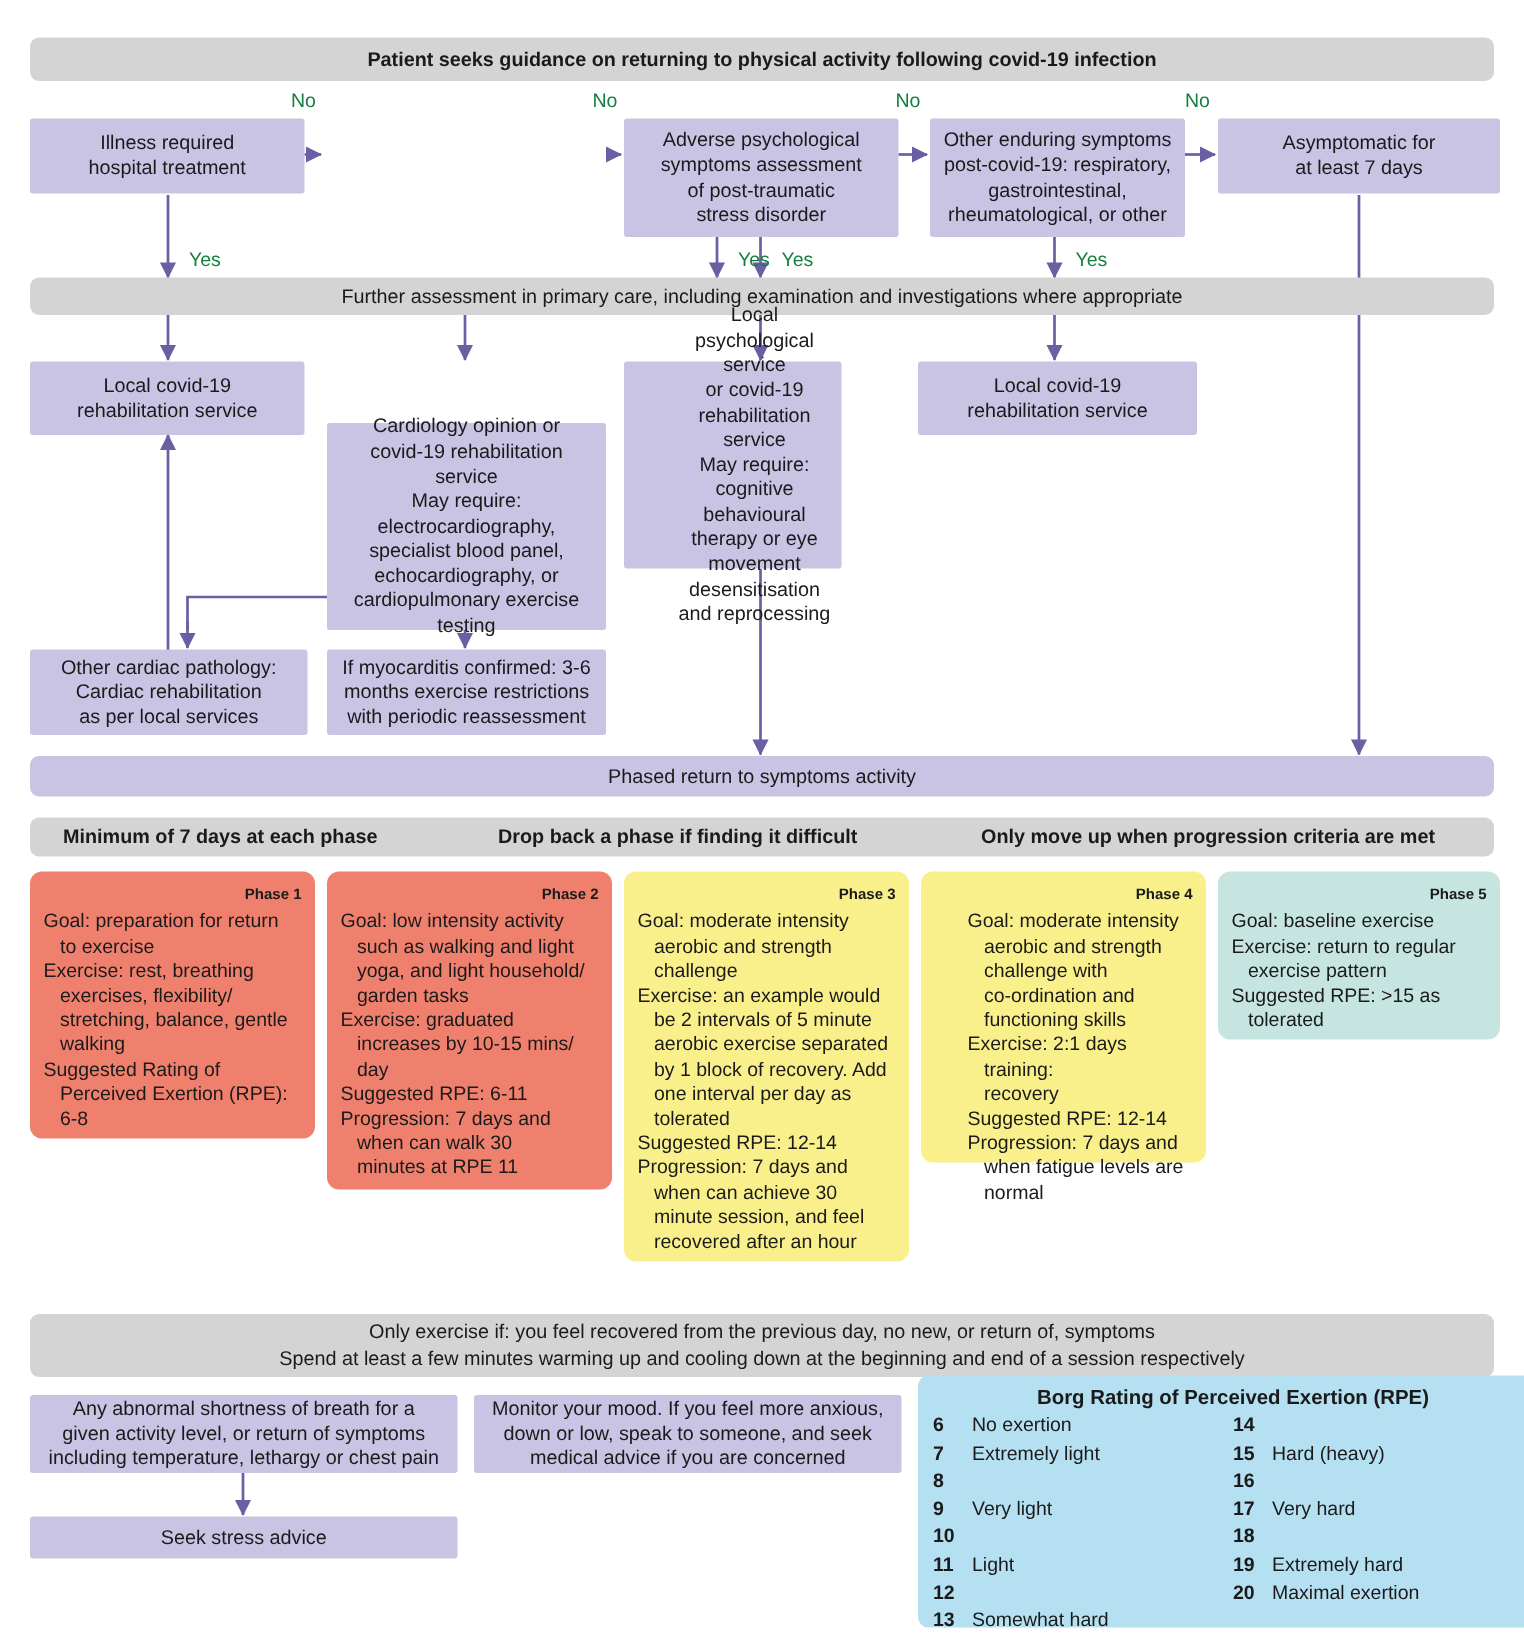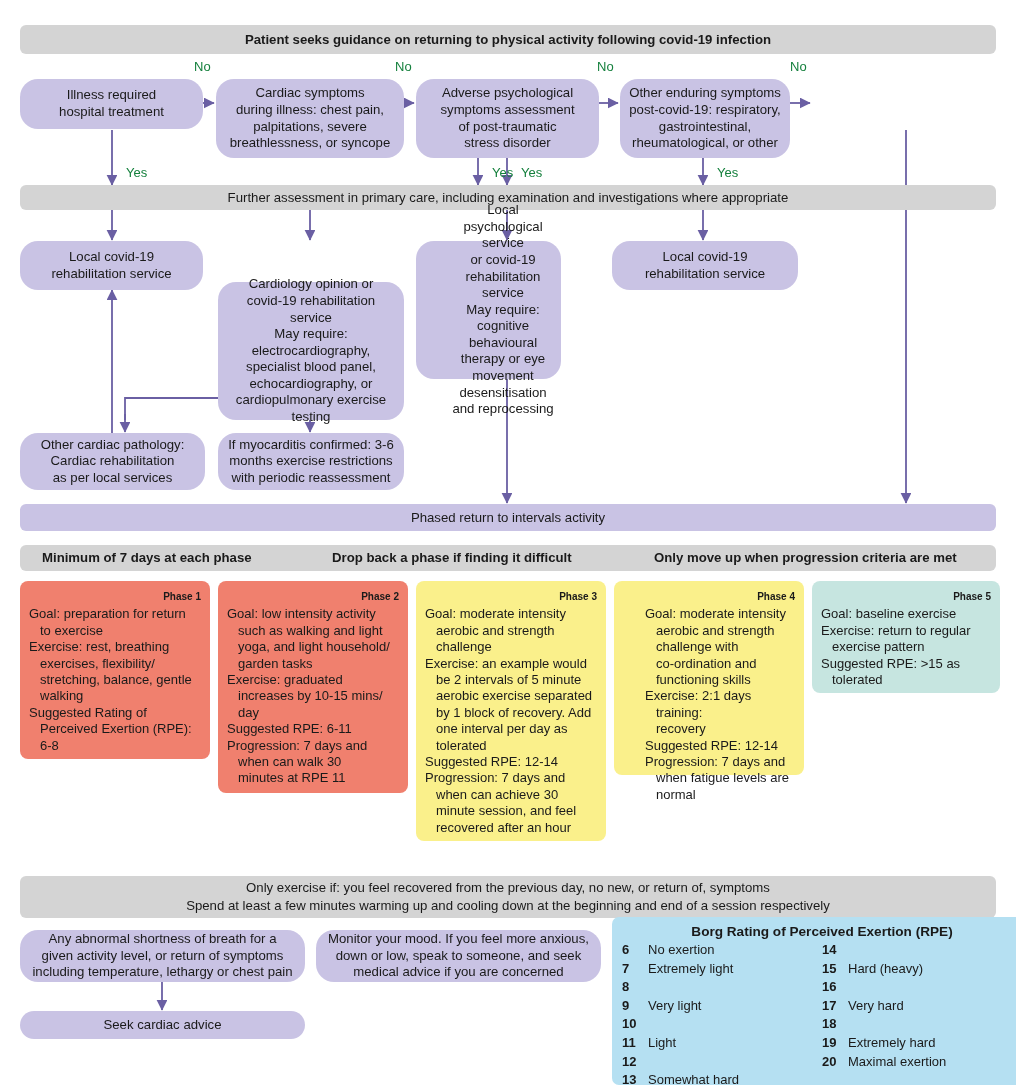--- a/index.html
+++ b/index.html
@@ -9,21 +9,21 @@
     background:#ffffff;
     font-family:"Liberation Sans", sans-serif;
     color:#1a1a1a;
     position:relative;
     overflow:hidden;
   }
   #stage { position:absolute; left:0; top:0; width:1016px; height:1092px; }
 
   .node {
     position:absolute;
-    border-radius:18px;
+    border-radius:2px;
     display:flex; flex-direction:column;
     align-items:center; justify-content:center;
     text-align:center;
     font-size:13.2px;
     line-height:16.6px;
     padding:6px 7px;
     white-space:pre-line;
   }
   .purple { background:#c9c3e4; }
   .grey   { background:#d4d4d4; }
@@ -128,37 +128,35 @@
   </svg>
 
   <div class="bar grey bold" style="left:20px; top:25px; width:976px; height:29px;">
     <span>Patient seeks guidance on returning to physical activity following covid-19 infection</span>
   </div>
 
   <div class="node purple" style="left:20px; top:79px; width:183px; height:50px;">
     <span>Illness required
 hospital treatment</span>
   </div>
-  <div class="node purple" style="left:216px; top:79px; width:188px; height:79px;">
-    <span>Cardiac symptoms
-during illness: chest pain,
-palpitations, severe
-breathlessness, or syncope</span>
-  </div>
   <div class="node purple" style="left:416px; top:79px; width:183px; height:79px;">
     <span>Adverse psychological
 symptoms assessment
 of post-traumatic
 stress disorder</span>
   </div>
   <div class="node purple" style="left:620px; top:79px; width:170px; height:79px;">
     <span>Other enduring symptoms
 post-covid-19: respiratory,
 gastrointestinal,
 rheumatological, or other</span>
+  </div>
+  <div class="node purple" style="left:812px; top:79px; width:188px; height:50px;">
+    <span>Asymptomatic for
+at least 7 days</span>
   </div>
 
   <div class="edgelabel" style="left:194px; top:60px;">No</div>
   <div class="edgelabel" style="left:395px; top:60px;">No</div>
   <div class="edgelabel" style="left:597px; top:60px;">No</div>
   <div class="edgelabel" style="left:790px; top:60px;">No</div>
 
   <div class="edgelabel" style="left:126px; top:166px;">Yes</div>
   <div class="edgelabel" style="left:492px; top:166px;">Yes</div>
   <div class="edgelabel" style="left:521px; top:166px;">Yes</div>
@@ -201,21 +199,21 @@
 Cardiac rehabilitation
 as per local services</span>
   </div>
   <div class="node purple" style="left:218px; top:433px; width:186px; height:57px;">
     <span>If myocarditis confirmed: 3-6
 months exercise restrictions
 with periodic reassessment</span>
   </div>
 
   <div class="bar purplebar" style="left:20px; top:504px; width:976px; height:27px;">
-    <span>Phased return to intervals activity</span>
+    <span>Phased return to symptoms activity</span>
   </div>
 
   <div class="bar grey" style="left:20px; top:545px; width:976px; height:26px; justify-content:flex-start;">
     <span class="bold" style="font-weight:bold; position:absolute; left:22px;">Minimum of 7 days at each phase</span>
     <span class="bold" style="font-weight:bold; position:absolute; left:312px;">Drop back a phase if finding it difficult</span>
     <span class="bold" style="font-weight:bold; position:absolute; left:634px;">Only move up when progression criteria are met</span>
   </div>
 
   <div class="phase salmon" style="left:20px; top:581px; width:190px; height:178px;">
     <span class="ptitle">Phase 1</span>
@@ -291,21 +289,21 @@
     <span>Only exercise if: you feel recovered from the previous day, no new, or return of, symptoms
 Spend at least a few minutes warming up and cooling down at the beginning and end of a session respectively</span>
   </div>
 
   <div class="node purple" style="left:20px; top:930px; width:285px; height:52px;">
     <span>Any abnormal shortness of breath for a
 given activity level, or return of symptoms
 including temperature, lethargy or chest pain</span>
   </div>
   <div class="node purple" style="left:20px; top:1011px; width:285px; height:28px;">
-    <span>Seek cardiac advice</span>
+    <span>Seek stress advice</span>
   </div>
   <div class="node purple" style="left:316px; top:930px; width:285px; height:52px;">
     <span>Monitor your mood. If you feel more anxious,
 down or low, speak to someone, and seek
 medical advice if you are concerned</span>
   </div>
 
   <div id="borg" class="blue" style="left:612px; top:917px; width:420px; height:168px;">
     <div class="btitle">Borg Rating of Perceived Exertion (RPE)</div>
     <div class="bcols">

